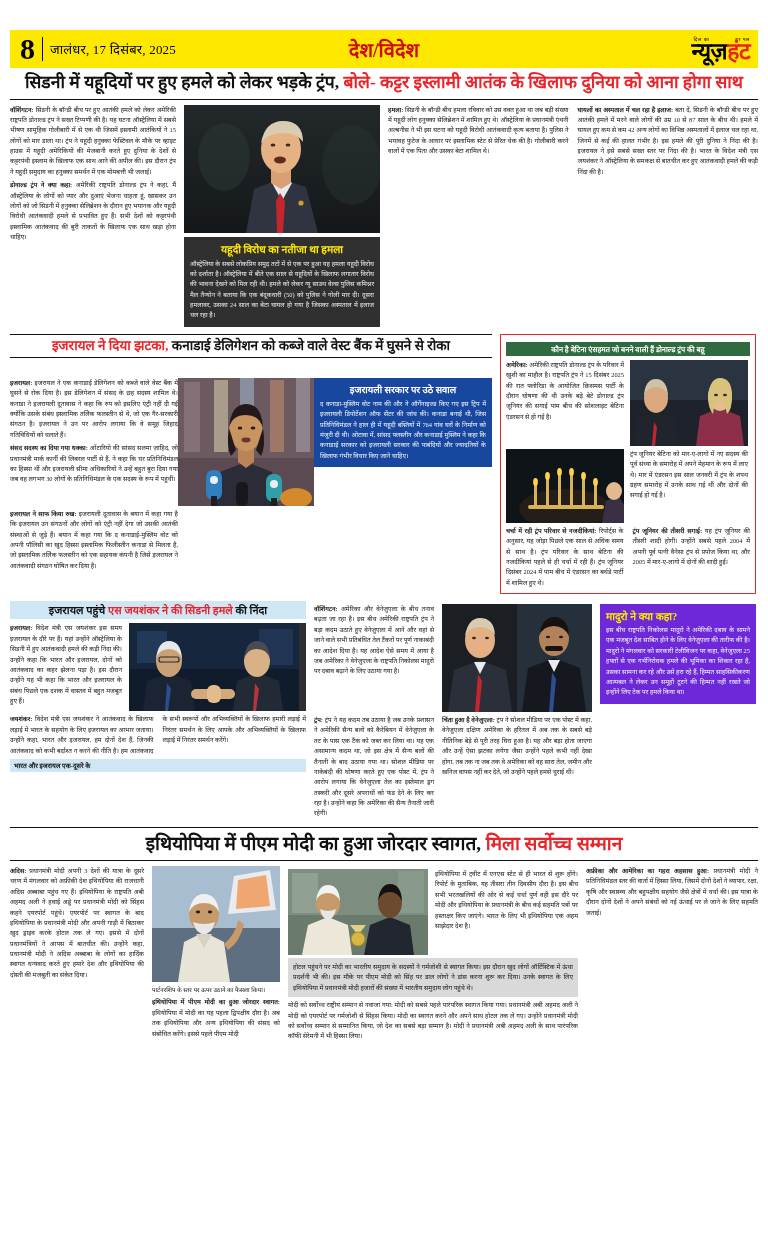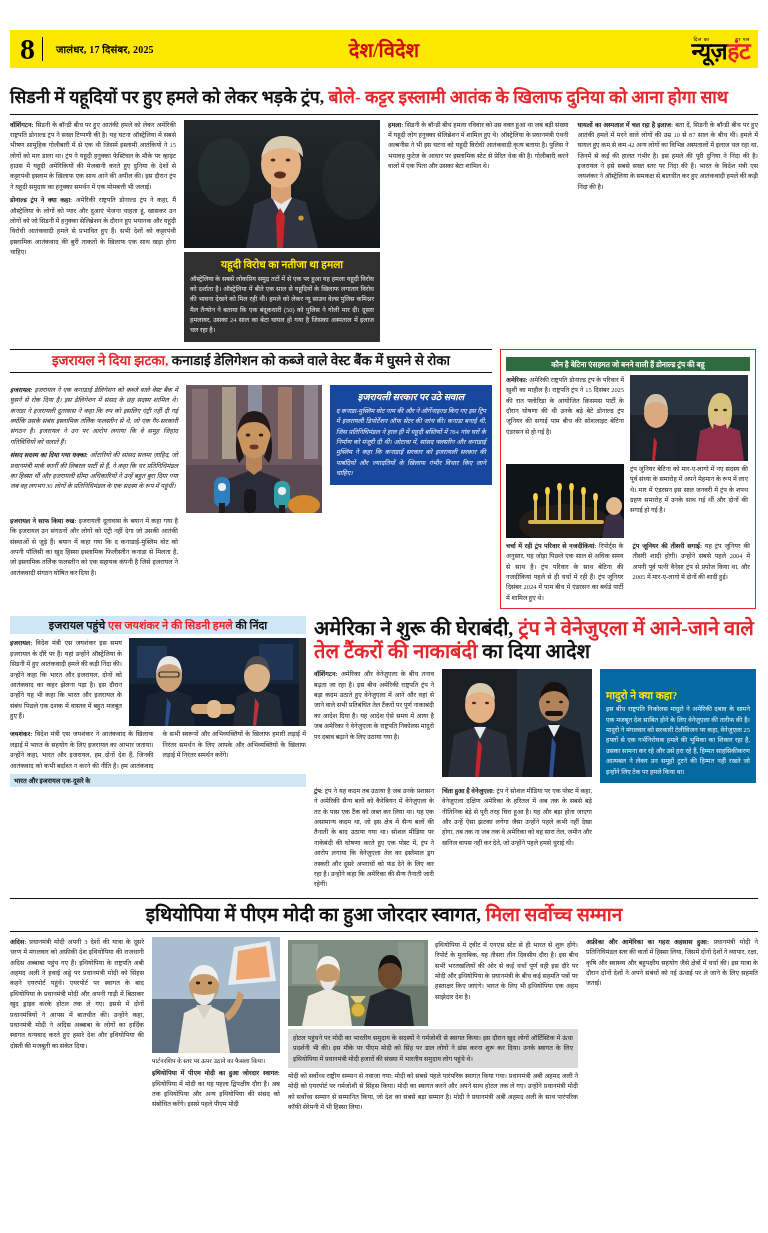--- a/index.html
+++ b/index.html
@@ -23,21 +23,21 @@
     margin-top:30px;
     height:38px;
     background:#FFE800;
     display:flex; align-items:center; justify-content:space-between;
     padding:0 8px 0 10px;
     position:relative;
   }
   .mh-left{ display:flex; align-items:center; gap:7px;}
   .page-num{ font-family:"Liberation Serif",serif; font-weight:bold; font-size:30px; line-height:1; color:#000;}
   .mh-sep{ width:1px; height:24px; background:#000; }
-  .mh-date{ font-size:10px; font-weight:bold; color:#000; letter-spacing:.2px;margin-left:6px;}
+  .mh-date{ font-size:13px; font-weight:normal; color:#000; letter-spacing:.2px;}
   .mh-center{ position:absolute; left:0; right:0; text-align:center; font-size:20px; font-weight:bold; color:#d10a10; }
   .mh-logo{ display:flex; flex-direction:column; align-items:flex-end; z-index:2; }
   .mh-logo-top{ font-size:5px; color:#000; letter-spacing:.5px; margin-bottom:-1px; display:flex; gap:26px;}
   .mh-logo-main{ font-size:23px; font-weight:bold; line-height:.95; letter-spacing:-.5px;}
   .mh-logo-main .b{ color:#000;}
   .mh-logo-main .r{ color:#e8252a;}
 
   
   .hl{ font-weight:bold; line-height:1.12; }
   .hl .r{ color:#e8252a; }
@@ -51,21 +51,21 @@
   }
   .body-txt b{ font-weight:bold; }
 
   .cols2{ column-count:2; column-gap:9px; }
 
   
   .photo{ position:relative; overflow:hidden; background:#2d2f33; }
   figure{ margin:0; }
 
   
-  .story1-hl{ font-size:17.5px; text-align:left; padding:20px 0 6px; }
+  .story1-hl{ font-size:17.5px; text-align:center; padding:5px 0 6px; }
   .s1-wrap{ display:flex; gap:8px; margin-top:5px; }
   .s1-col{ width:166px; }
   .s1-mid{ width:196px; }
   .s1-right{ flex:1; }
 
   .darkbox{ background:#303030; color:#f3f3f3; padding:5px 6px 6px; }
   .darkbox h4{ color:#FFE800; font-size:10.5px; text-align:center; font-weight:bold; margin-bottom:3px;}
   .darkbox .body-txt{ color:#e9e9e9; }
 
   
@@ -83,21 +83,21 @@
   .greenbar{ background:#2f6b3e; color:#fff; font-size:7.4px; font-weight:bold; text-align:center; padding:2px 3px; margin:3px 0 4px;}
 
   
   .sec3{ display:flex; gap:8px; margin-top:7px;}
   .sec3-left{ width:296px; }
   .sec3-right{ width:442px; }
   .bluebanner{ background:#cfe6f5; padding:3px 4px; text-align:center; }
   .bluebanner .hl{ font-size:11px; }
   .s3-hl{ font-size:20px; line-height:1.13; padding:1px 0 4px;}
 
-  .greenbox{ background:#0369a1; color:#fff; padding:19px 6px 6px; }
+  .greenbox{ background:#6d28d9; color:#fff; padding:5px 6px 6px; }
   .greenbox h4{ color:#FFE800; font-size:10.5px; font-weight:bold; margin-bottom:2px;}
   .greenbox .body-txt{ color:#f1f5f1;}
   .lightblue-note{ background:#cfe6f5; font-size:6.6px; font-weight:bold; padding:2px 4px; }
 
   
   .sec4-hl{ font-size:19px; text-align:center; padding:5px 0 6px; }
   .sec4{ display:flex; gap:8px; margin-top:5px;}
   .sec4-c1{ width:134px;}
   .sec4-c2{ width:128px;}
   .sec4-c3{ width:290px;}
@@ -194,21 +194,21 @@
   <div class="sec2">
 
     <div class="sec2-left">
       <div class="thinrule" style="border-top:1.4px solid #111;">
         <div class="hl s2-hl">
           <span class="r">इजरायल ने दिया झटका,</span>
           <span class="b">कनाडाई डेलिगेशन को कब्जे वाले वेस्ट बैंक में घुसने से रोका</span>
         </div>
       </div>
 
-      <div style="display:flex; gap:8px; margin-top:12px;font-style:italic;">
+      <div style="display:flex; margin-top:20px;">
         <div style="width:168px">
           <p class="body-txt"><b>इजरायल:</b><span> इजरायल ने एक कनाडाई डेलिगेशन को कब्जे वाले वेस्ट बैंक में घुसने से रोक दिया है। इस डेलिगेशन में संसद के छह सदस्य शामिल थे। कनाडा ने इजरायली दूतावास ने कहा कि रुप को इसलिए एंट्री नहीं दी गई क्योंकि उसके संबंध इस्लामिक तलिेक फलस्तीन से थे, जो एक गैर-सरकारी संगठन है। इजरायल ने उन पर आरोप लगाया कि वे समूह जिहाद गतिविधियों को चलाते हैं।</span></p>
           <p class="body-txt" style="margin-top:3px"><b>संसद सदस्य का दिया गया धक्का:</b><span> ओंटारियो की सांसद सलमा ज़ाहिद, जो प्रधानमंत्री मार्क कार्नी की लिबरल पार्टी से हैं, ने कहा कि चर प्रतिनिधिमंडल का हिस्सा थीं और इजरायली सीमा अधिकारियों ने उन्हें बहुत बुरा दिया गया जब वह लगभग 30 लोगों के प्रतिनिधिमंडल के एक सदस्य के रूप में पहुंचीं।</span></p>
         </div>
 
         <div style="width:136px">
           <figure class="photo" style="height:128px">
             <svg viewBox="0 0 136 128" width="136" height="128" preserveAspectRatio="none">
               <rect width="136" height="128" fill="#5b4a52"></rect>
               <rect x="0" y="0" width="136" height="80" fill="#6d5a60"></rect>
@@ -360,23 +360,20 @@
           </figure>
         </div>
       </div>
       <div class="cols2" style="margin-top:3px">
         <p class="body-txt"><b>जयशंकर:</b><span> विदेश मंत्री एस जयशंकर ने आतंकवाद के खिलाफ लड़ाई में भारत के सहयोग के लिए इजरायल का आभार जताया। उन्होंने कहा, भारत और इजरायल, हम दोनों देश हैं, जिनकी आतंकवाद को कभी बर्दाश्त न करने की नीति है। हम आतंकवाद के सभी स्वरूपों और अभिव्यक्तियों के खिलाफ हमारी लड़ाई में निरंतर समर्थन के लिए आपके और अभिव्यक्तियों के खिलाफ लड़ाई में निरंतर समर्थन करेंगे।</span></p>
       </div>
       <div class="lightblue-note" style="margin-top:3px">भारत और इजरायल एक-दूसरे के</div>
     </div>
 
     <div class="sec3-right">
-      <div class="hl s3-hl">
-        <span class="b">अमेरिका ने शुरू की घेराबंदी, </span><span class="r">ट्रंप ने वेनेजुएला में आने-जाने वाले तेल टैंकरों की नाकाबंदी </span><span class="b">का दिया आदेश</span>
-      </div>
       <div style="display:flex; gap:8px; margin-top:3px;">
         <div style="width:120px">
           <p class="body-txt"><b>वॉशिंगटन:</b><span> अमेरिका और वेनेजुएला के बीच तनाव बढ़ता जा रहा है। इस बीच अमेरिकी राष्ट्रपति ट्रंप ने बड़ा कदम उठाते हुए वेनेजुएला में आने और वहां से जाने वाले सभी प्रतिबंधित तेल टैंकरों पर पूर्ण नाकाबंदी का आदेश दिया है। यह आदेश ऐसे समय में आया है जब अमेरिका ने वेनेजुएला के राष्ट्रपति निकोलस मादुरो पर दबाव बढ़ाने के लिए उठाया गया है।</span></p>
         </div>
         <div style="width:150px">
           <figure class="photo" style="height:108px">
             <svg viewBox="0 0 150 108" width="150" height="108" preserveAspectRatio="none">
               <rect width="150" height="108" fill="#0e1216"></rect>
 
               <rect x="0" y="0" width="75" height="108" fill="#1b1f24"></rect>

